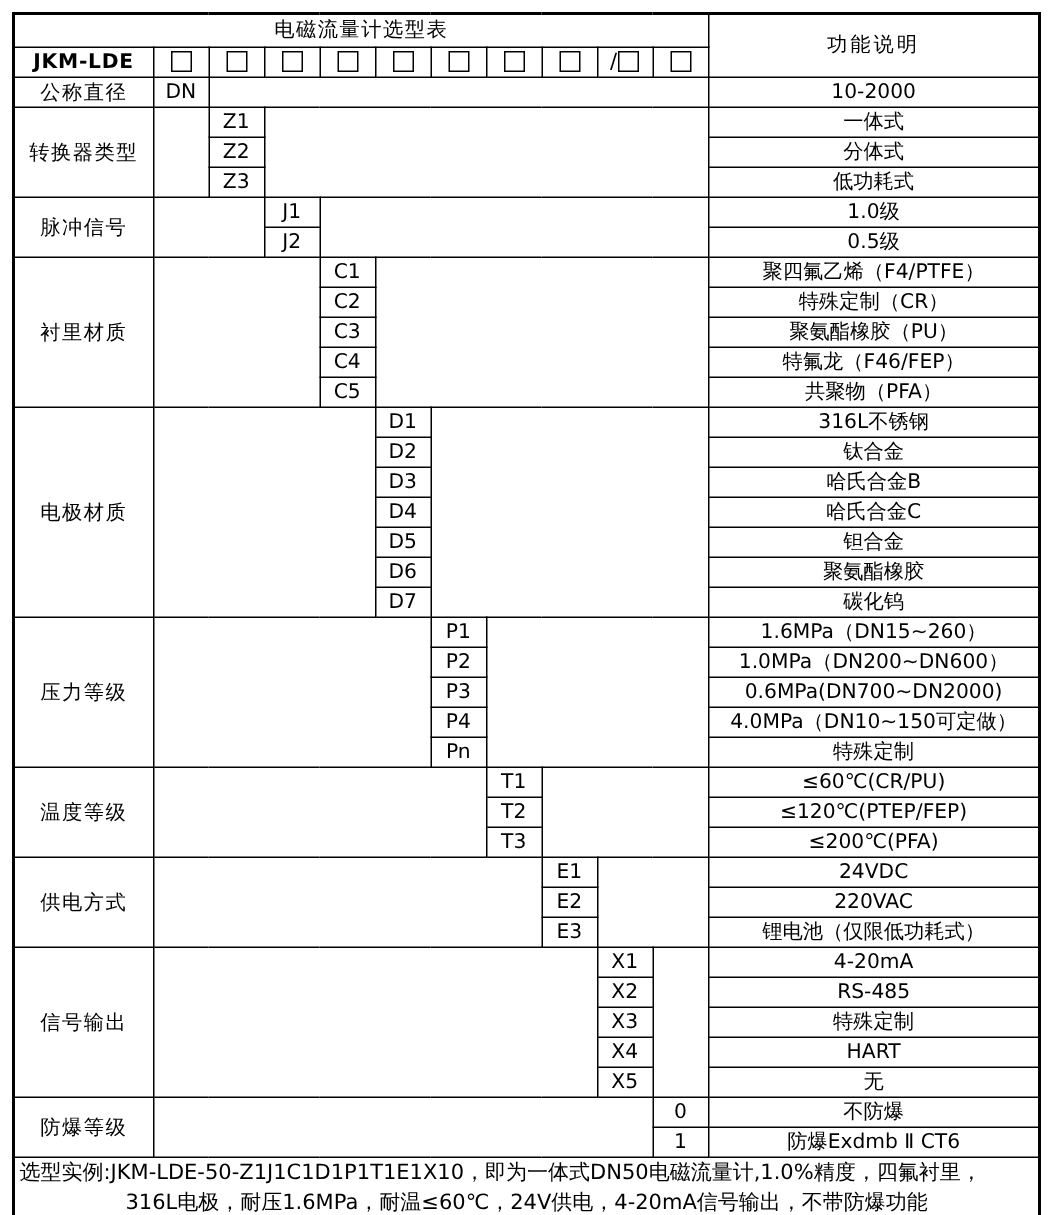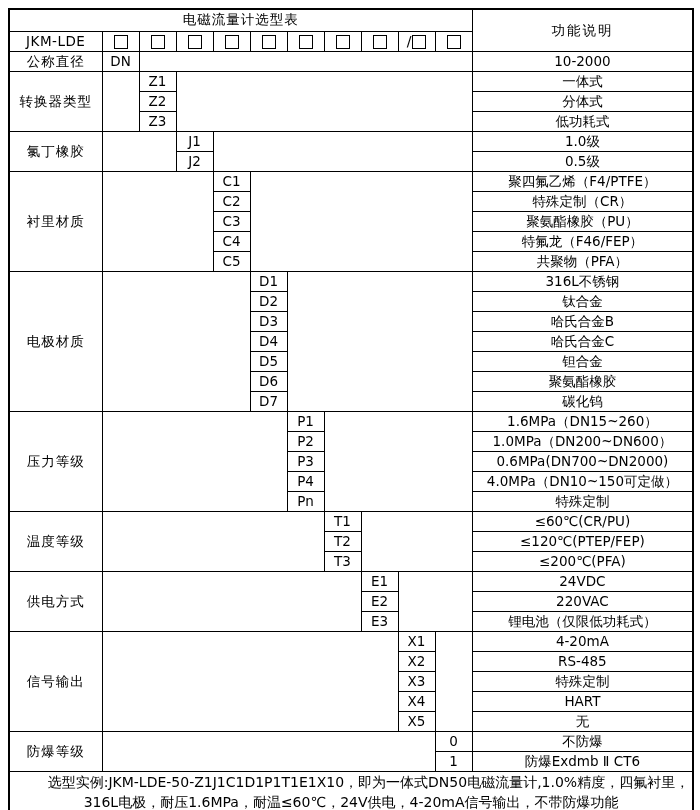--- a/index.html
+++ b/index.html
@@ -20,35 +20,35 @@
     text-align:center;
     vertical-align:middle;
     font-size:13.5px;
     line-height:1.15;
     overflow:hidden;
     white-space:nowrap;
     height:19px;
   }
   table.sel{border:2px solid #000;}
   tr.title-row td{height:21px;}
-  td.title-cell{font-size:15px;letter-spacing:1px;font-family:Liberation Mono, monospace;}
+  td.title-cell{font-size:15px;letter-spacing:1px;}
   td.fn-header{font-size:15px;letter-spacing:2px;margin-left:23px;}
-  td.model-cell{font-weight:normal;font-size:14.5px;letter-spacing:.5px;}
+  td.model-cell{font-weight:bold;font-size:14.5px;letter-spacing:.5px;}
   td.lbl{font-size:14.5px;letter-spacing:1px;font-family:Liberation Serif, serif;}
   td.code{font-size:13.5px;}
   td.dn{text-align:left;padding-left:3px;}
   td.val{font-size:13.5px;}
   span.cb{
     display:inline-block;width:12px;height:12px;
     border:1.5px solid #000;background:#fff;
     vertical-align:middle;
   }
   span.slash{font-size:14px;margin-right:1px;vertical-align:middle;}
   tr.example-row td{height:40px;white-space:normal;line-height:1.4;font-size:14px;padding:1px 3px;}
-  tr.example-row .l1{text-align:right;}
+  tr.example-row .l1{text-align:left;}
   tr.example-row .l2{text-align:center;}
 </style>
 </head>
 <body>
 
 <table class="sel">
   <colgroup>
     <col style="width:93px">
     <col style="width:37px">
       <col style="width:37px">
@@ -100,21 +100,21 @@
   <tr>
     <td class="code">Z2</td>
     <td class="val">分体式</td>
   </tr>
   <tr>
     <td class="code">Z3</td>
     <td class="val">低功耗式</td>
   </tr>
 
   <tr>
-    <td class="lbl" rowspan="2">氯丁橡胶</td>
+    <td class="lbl" rowspan="2">脉冲信号</td>
     <td class="empty" colspan="2" rowspan="2"></td>
     <td class="code">J1</td>
     <td class="empty" colspan="7" rowspan="2"></td>
     <td class="val">1.0级</td>
   </tr>
   <tr>
     <td class="code">J2</td>
     <td class="val">0.5级</td>
   </tr>
 

